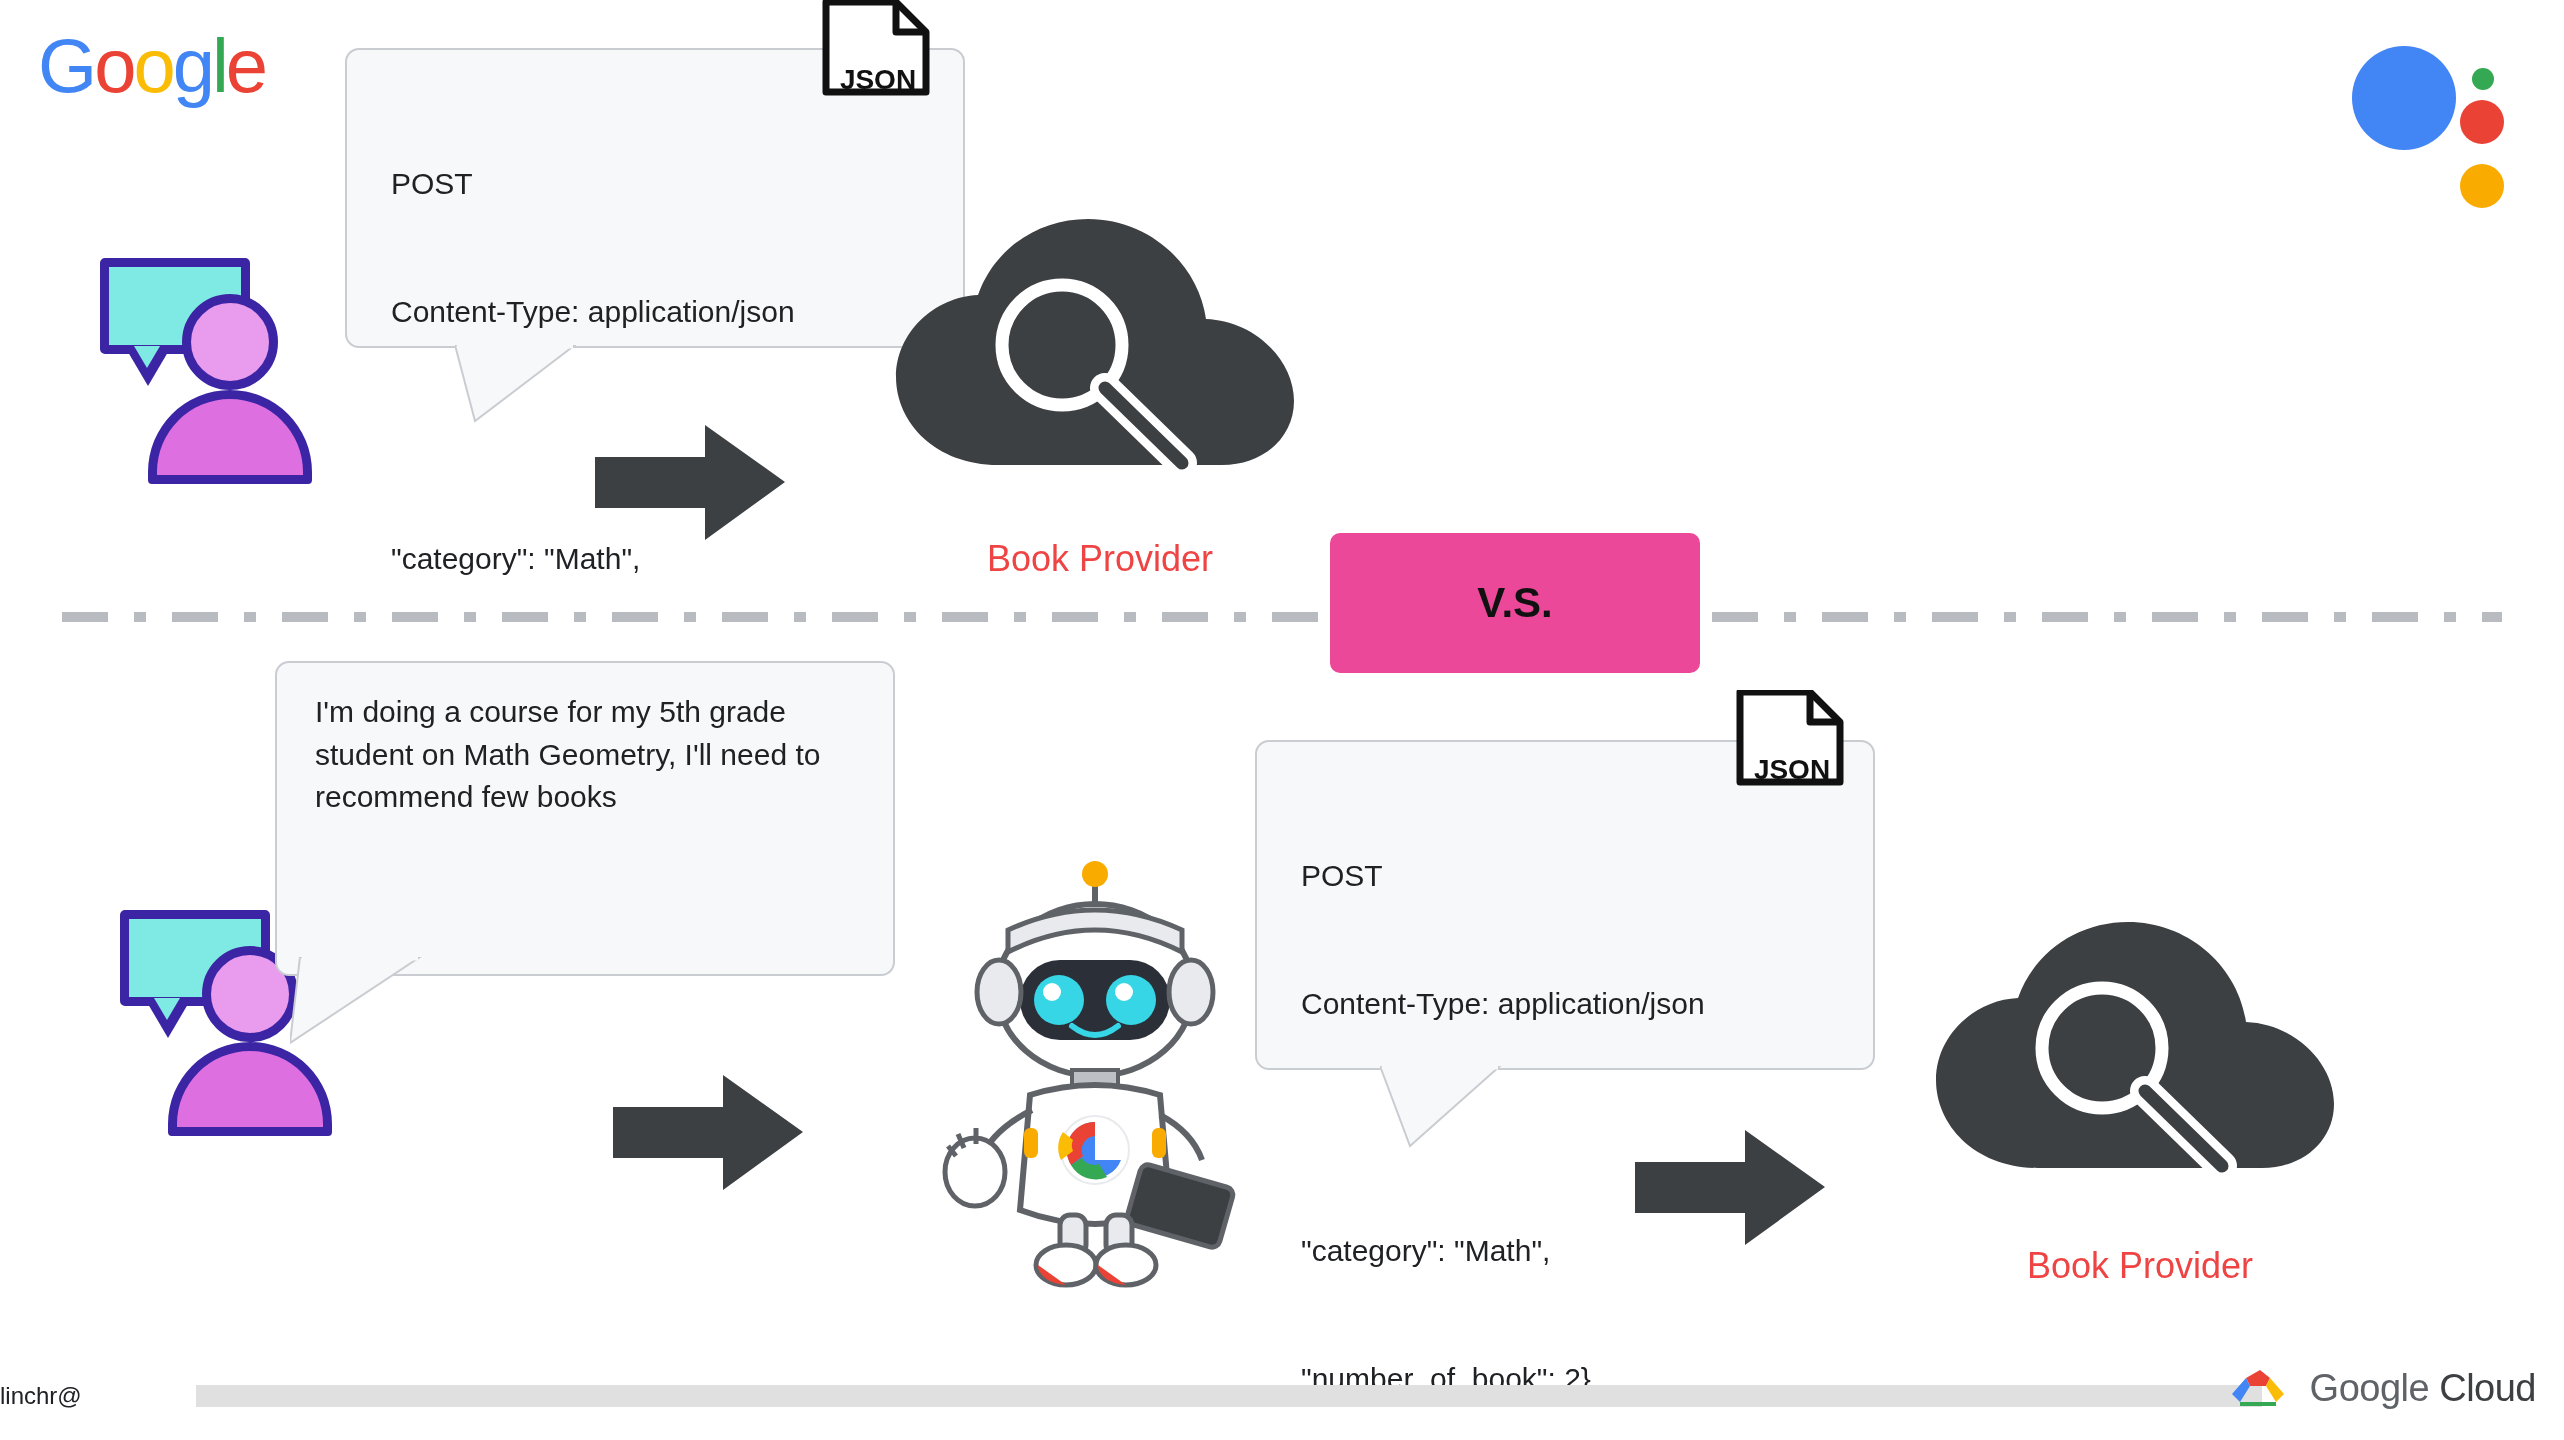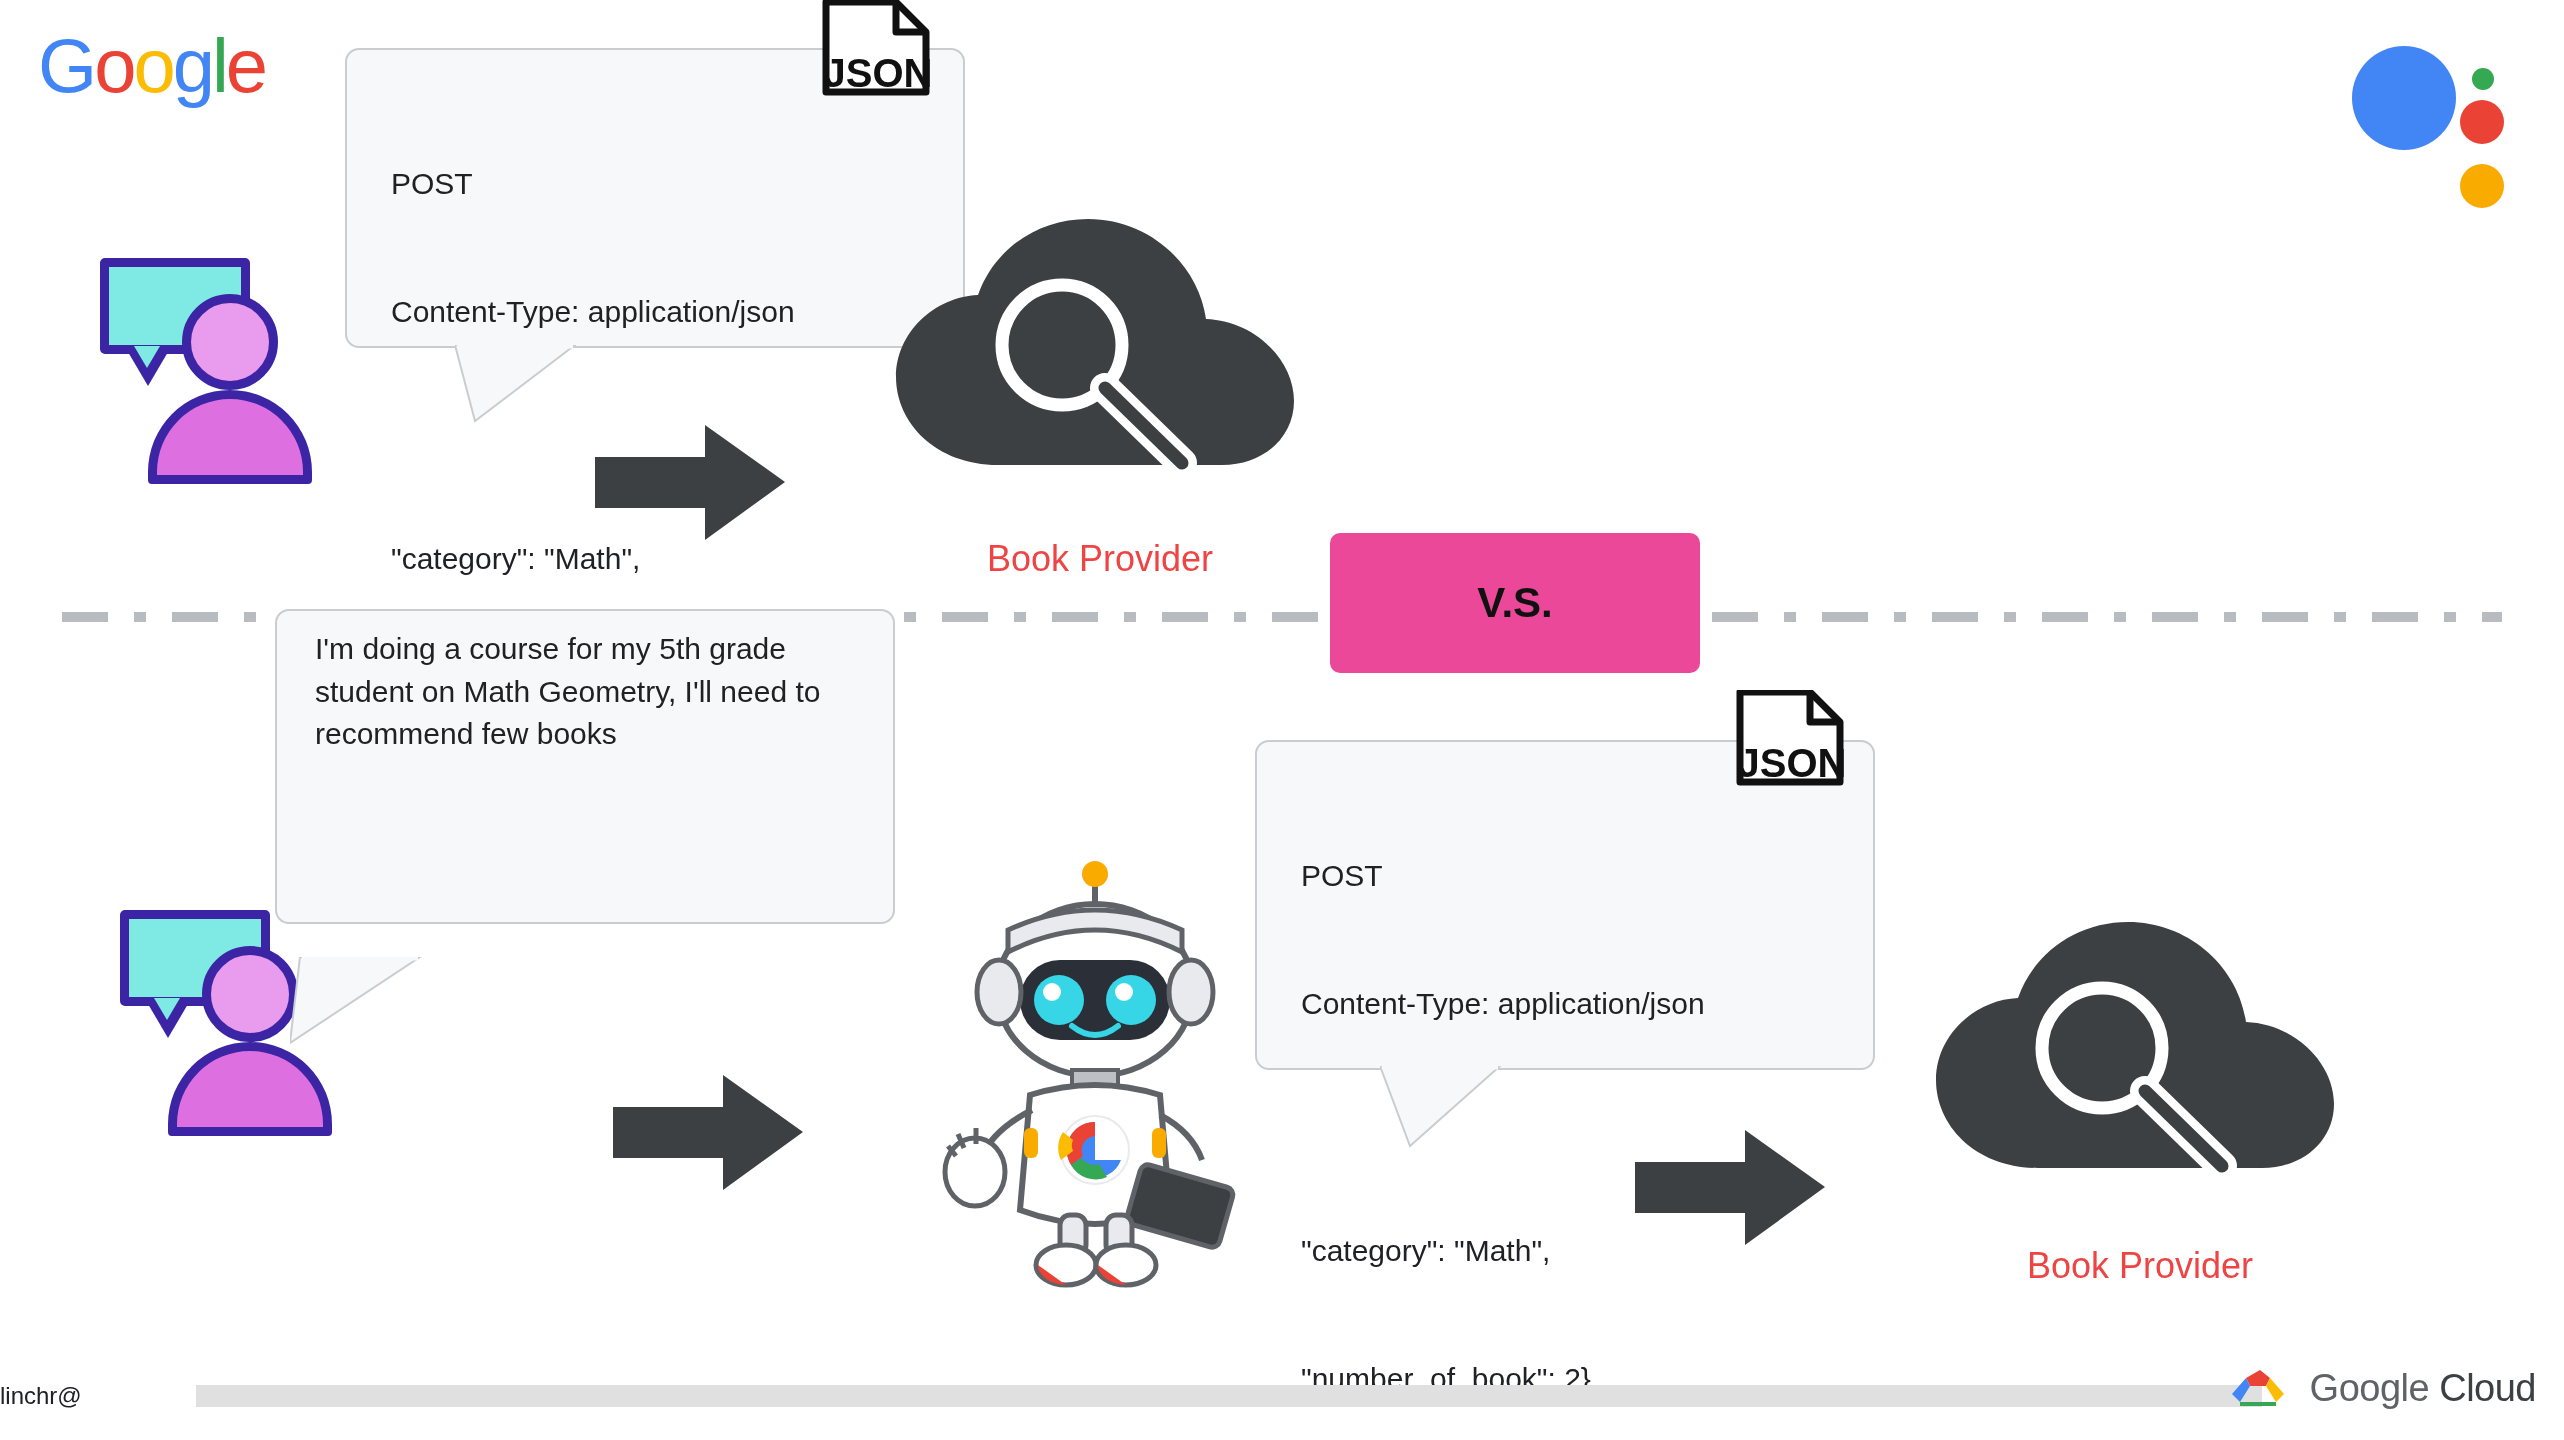--- a/index.html
+++ b/index.html
@@ -132,21 +132,21 @@
     position: absolute;
     width: 120px;
     height: 110px;
   }
   .json-icon .label {
     position: absolute;
     left: 0;
     bottom: -4px;
     width: 120px;
     text-align: center;
-    font-size: 40px;
+    font-size: 28px;
     font-weight: bold;
     letter-spacing: 0px;
     color: #111;
   }
 
   
   .arrow { position: absolute; }
 
   
   .cloud-group { position: absolute; }
@@ -283,21 +283,21 @@
 <div class="vs-badge">V.S.</div>
 
 <div class="person" style="left:120px; top:910px; width:230px; height:240px;">
   <div class="chat-rect"></div>
   <div class="chat-tail"></div>
   <div class="chat-tail-inner"></div>
   <div class="head"></div>
   <div class="body"></div>
 </div>
 
-<div class="bubble" style="left:275px; top:609px; width:620px; height:315px; padding:17px 38px;">I'm doing a course for my 5th grade student on Math Geometry, I'll need to recommend few books</div>
+<div class="bubble" style="left:275px; top:661px; width:620px; height:315px; padding:28px 38px;">I'm doing a course for my 5th grade student on Math Geometry, I'll need to recommend few books</div>
 <svg style="position:absolute; left:290px; top:957px;" width="140" height="90" viewBox="0 0 140 90">
   <polygon points="10,0 130,0 0,86" fill="#F7F8F9" stroke="#C9CDD2" stroke-width="2"></polygon>
   <line x1="12" y1="1" x2="128" y2="1" stroke="#F7F8F9" stroke-width="5"></line>
 </svg>
 
 <svg class="arrow" style="left:613px; top:1075px;" width="190" height="115" viewBox="0 0 190 115">
   <polygon points="0,32 110,32 110,0 190,57 110,115 110,83 0,83" fill="#3C4043"></polygon>
 </svg>
 
 <div class="robot" style="left:920px; top:860px;">

